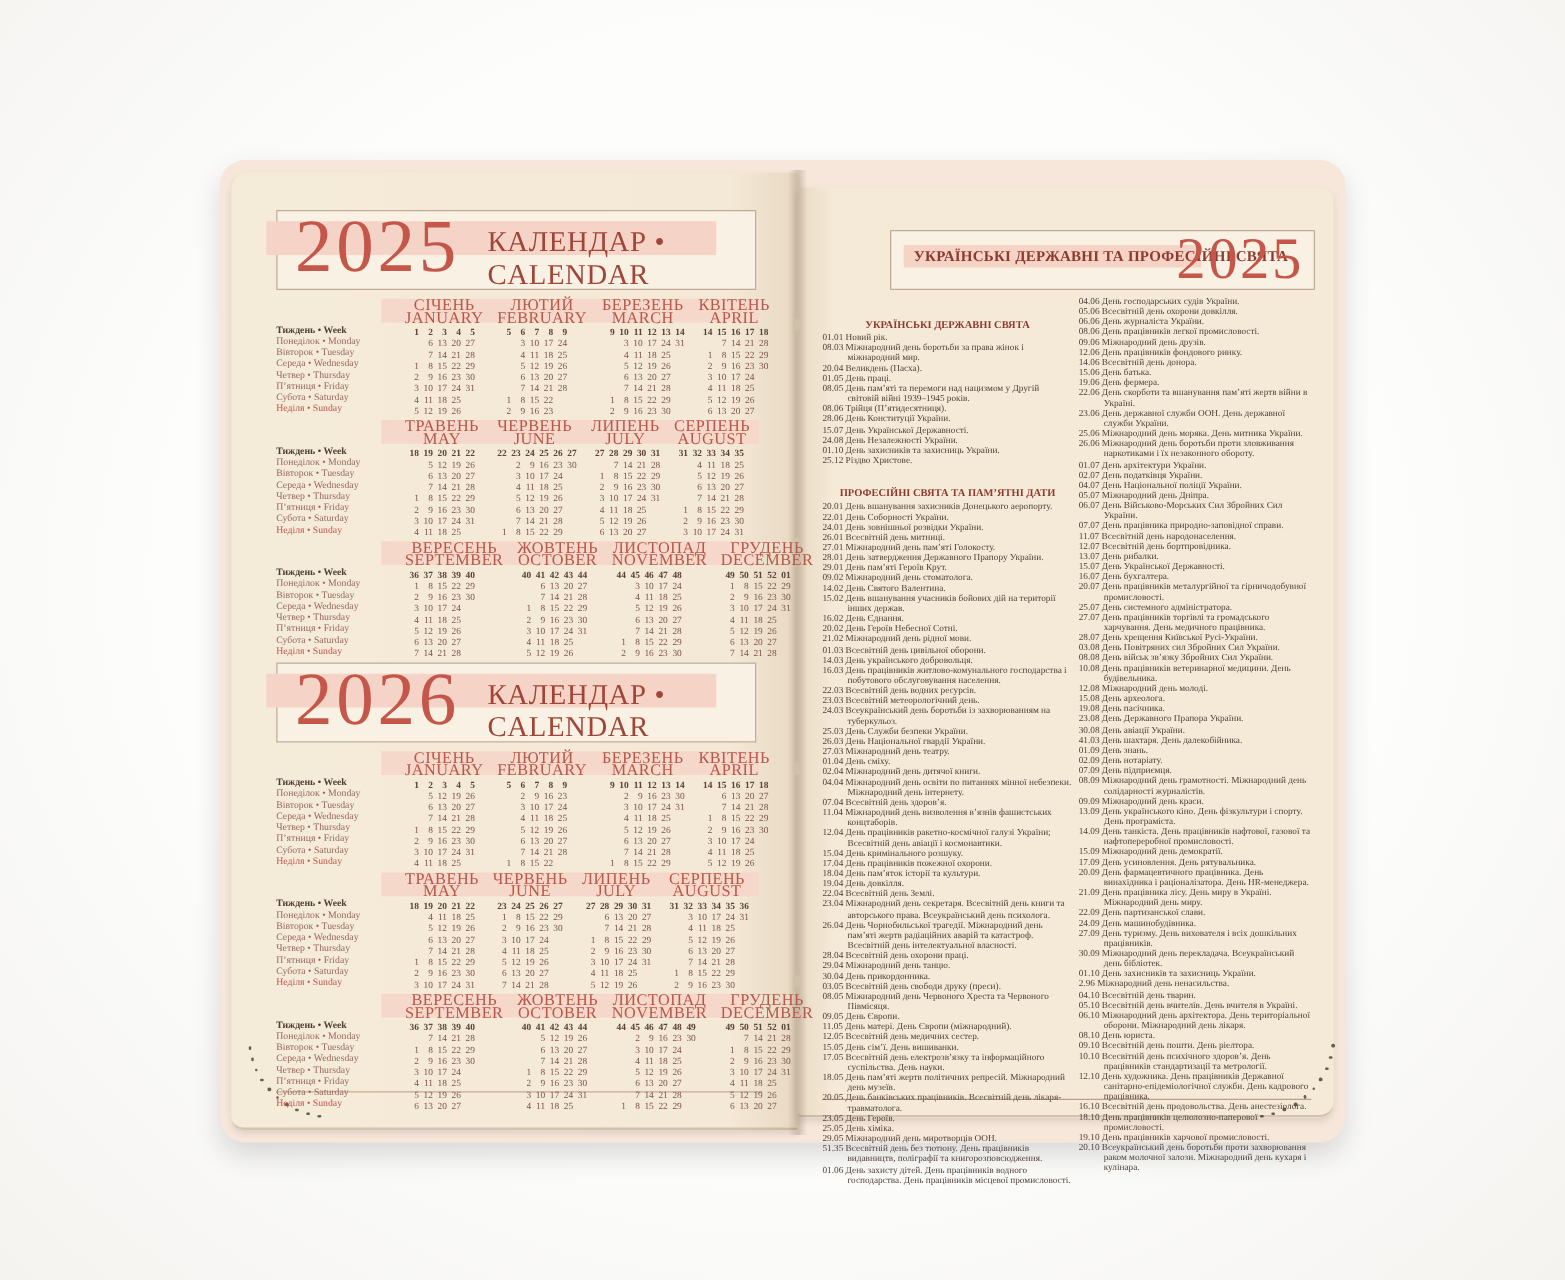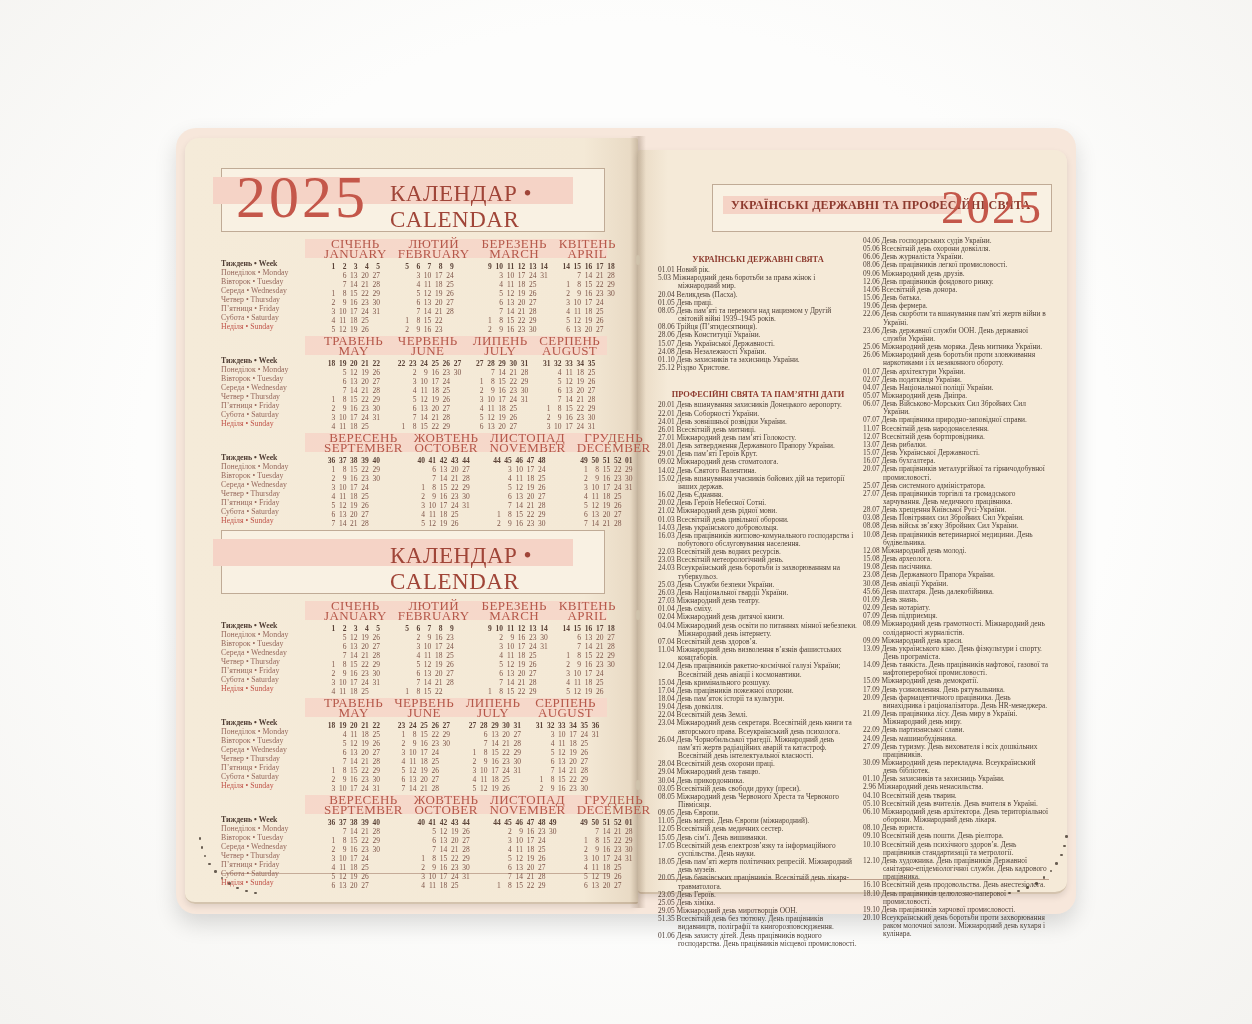--- a/index.html
+++ b/index.html
@@ -293,20 +293,21 @@
                 <div class="m-row"><span class="cell">6</span><span class="cell">13</span><span class="cell">20</span><span class="cell">27</span><span class="cell"></span></div>
                 <div class="m-row"><span class="cell">7</span><span class="cell">14</span><span class="cell">21</span><span class="cell">28</span><span class="cell"></span></div>
               </div>
             </div>
           </div>
         </div>
     </section>
     <section>
       <div class="year-header">
         <div class="head-band"></div>
+        <div class="year-big">2026</div>
         <div class="head-title">КАЛЕНДАР • CALENDAR</div>
       </div>
       <div class="quarters">
           <div class="quarter">
             <div class="q-band"></div>
             <div class="q-grid">
               <div class="q-labels">
                 <div class="q-spacer"></div>
                 <div class="q-label q-week-label">Тиждень • Week</div>
                 <div class="q-label">Понеділок • Monday</div>
@@ -528,21 +529,21 @@
     <div class="right-header">
       <div class="rh-band"></div>
       <div class="rh-title">УКРАЇНСЬКІ ДЕРЖАВНІ ТА ПРОФЕСІЙНІ СВЯТА</div>
       <div class="rh-year">2025</div>
     </div>
     <div class="columns">
       <div class="col col1">
         <div class="h-heading">УКРАЇНСЬКІ ДЕРЖАВНІ СВЯТА</div>
         <div>
             <div class="h-entry"><span class="h-date">01.01</span> Новий рік.</div>
-            <div class="h-entry"><span class="h-date">5.03</span> Міжнародний день боротьби за права жінок і міжнародний мир.</div>
+            <div class="h-entry"><span class="h-date">08.03</span> Міжнародний день боротьби за права жінок і міжнародний мир.</div>
             <div class="h-entry"><span class="h-date">20.04</span> Великдень (Пасха).</div>
             <div class="h-entry"><span class="h-date">01.05</span> День праці.</div>
             <div class="h-entry"><span class="h-date">08.05</span> День пам’яті та перемоги над нацизмом у Другій світовій війні 1939–1945 років.</div>
             <div class="h-entry"><span class="h-date">08.06</span> Трійця (П’ятидесятниця).</div>
             <div class="h-entry"><span class="h-date">28.06</span> День Конституції України.</div>
             <div class="h-entry"><span class="h-date">15.07</span> День Української Державності.</div>
             <div class="h-entry"><span class="h-date">24.08</span> День Незалежності України.</div>
             <div class="h-entry"><span class="h-date">01.10</span> День захисників та захисниць України.</div>
             <div class="h-entry"><span class="h-date">25.12</span> Різдво Христове.</div>
           </div>
@@ -633,21 +634,21 @@
             <div class="h-entry"><span class="h-date">27.07</span> День працівників торгівлі та громадського харчування. День медичного працівника.</div>
             <div class="h-entry"><span class="h-date">28.07</span> День хрещення Київської Русі-України.</div>
             <div class="h-entry"><span class="h-date">03.08</span> День Повітряних сил Збройних Сил України.</div>
             <div class="h-entry"><span class="h-date">08.08</span> День військ зв’язку Збройних Сил України.</div>
             <div class="h-entry"><span class="h-date">10.08</span> День працівників ветеринарної медицини. День будівельника.</div>
             <div class="h-entry"><span class="h-date">12.08</span> Міжнародний день молоді.</div>
             <div class="h-entry"><span class="h-date">15.08</span> День археолога.</div>
             <div class="h-entry"><span class="h-date">19.08</span> День пасічника.</div>
             <div class="h-entry"><span class="h-date">23.08</span> День Державного Прапора України.</div>
             <div class="h-entry"><span class="h-date">30.08</span> День авіації України.</div>
-            <div class="h-entry"><span class="h-date">45.66</span> День шахтаря. День далекобійника.</div>
+            <div class="h-entry"><span class="h-date">41.03</span> День шахтаря. День далекобійника.</div>
             <div class="h-entry"><span class="h-date">01.09</span> День знань.</div>
             <div class="h-entry"><span class="h-date">02.09</span> День нотаріату.</div>
             <div class="h-entry"><span class="h-date">07.09</span> День підприємця.</div>
             <div class="h-entry"><span class="h-date">08.09</span> Міжнародний день грамотності. Міжнародний день солідарності журналістів.</div>
             <div class="h-entry"><span class="h-date">09.09</span> Міжнародний день краси.</div>
             <div class="h-entry"><span class="h-date">13.09</span> День українського кіно. День фізкультури і спорту. День програміста.</div>
             <div class="h-entry"><span class="h-date">14.09</span> День танкіста. День працівників нафтової, газової та нафтопереробної промисловості.</div>
             <div class="h-entry"><span class="h-date">15.09</span> Міжнародний день демократії.</div>
             <div class="h-entry"><span class="h-date">17.09</span> День усиновлення. День рятувальника.</div>
             <div class="h-entry"><span class="h-date">20.09</span> День фармацевтичного працівника. День винахідника і раціоналізатора. День HR-менеджера.</div>

